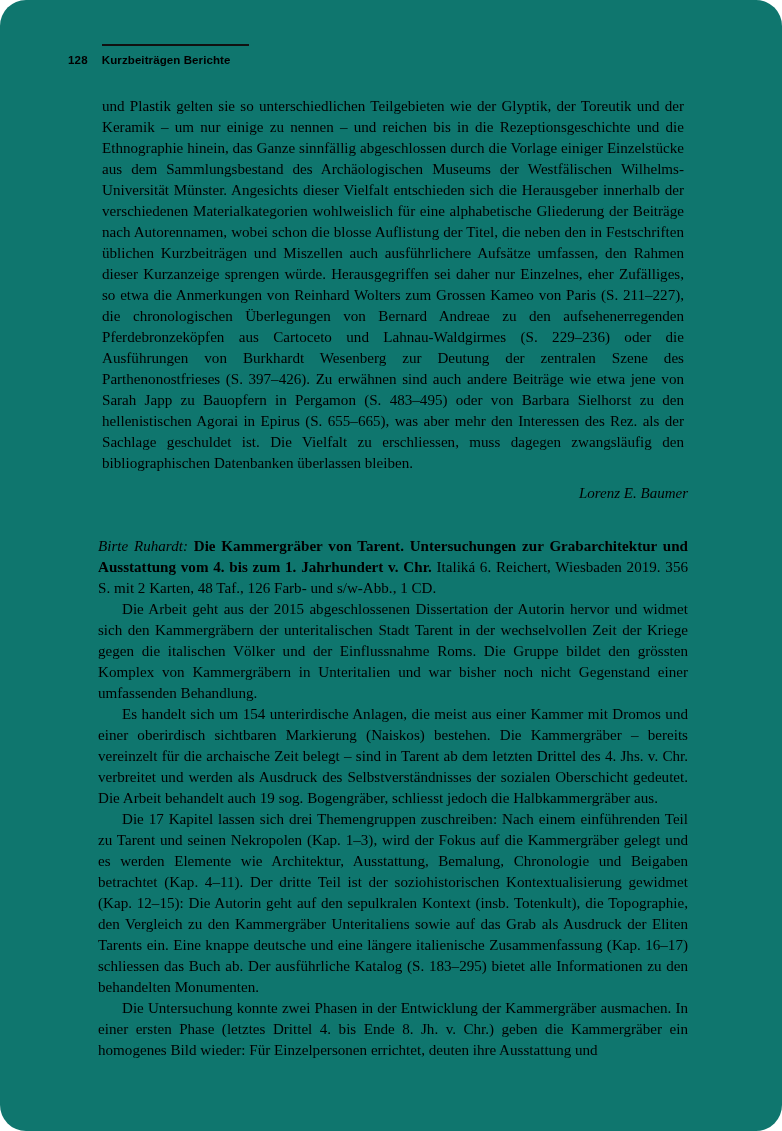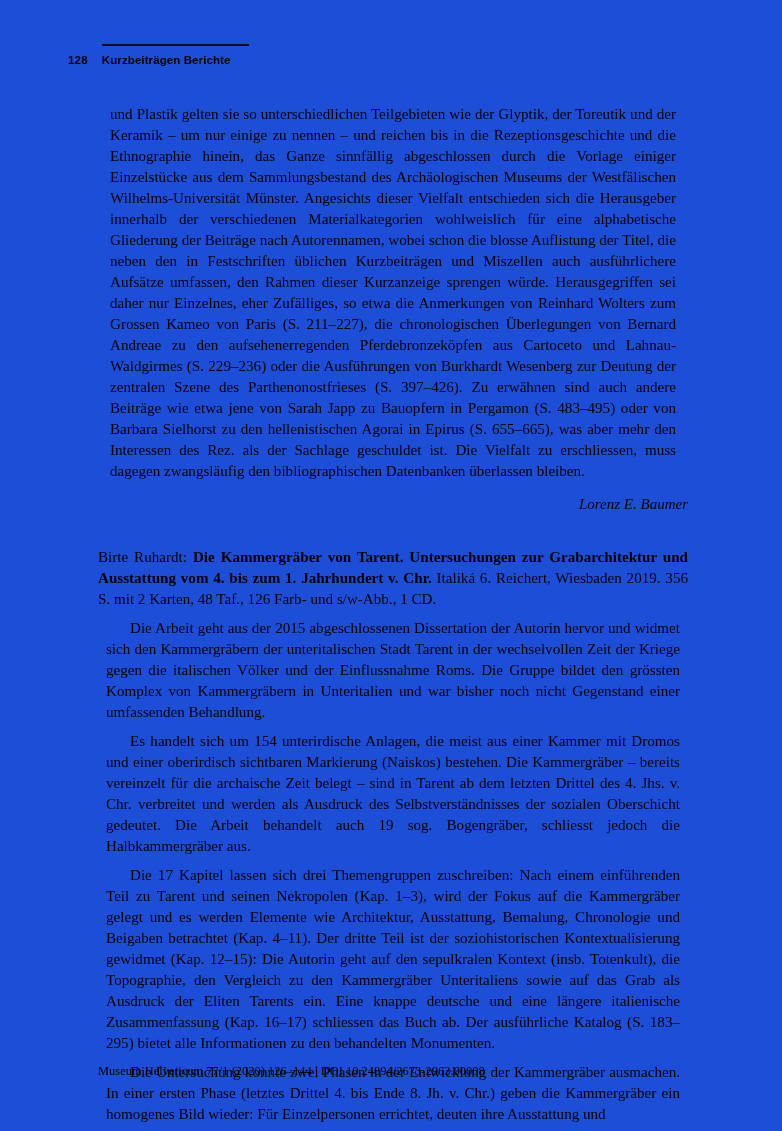--- a/index.html
+++ b/index.html
@@ -16,22 +16,23 @@
     color: #000000;
     -webkit-font-smoothing: antialiased;
   }
 
   .page {
     position: absolute;
     left: 0;
     top: 0;
     width: 782px;
     height: 1131px;
-    background: #1d4ed8;
+    background: #0f766e;
     overflow: hidden;
+    border-radius: 26px;
   }
 
   
   .running-head {
     position: absolute;
     left: 68px;
     top: 44px;
     width: 646px;
     display: flex;
     align-items: flex-end;
@@ -66,21 +67,21 @@
 
   
   .column {
     position: absolute;
     left: 98px;
     top: 92px;
     width: 590px;
   }
 
   p.body-text {
-    margin: 12px;
+    margin: 4px;
     font-size: 15.1px;
     line-height: 21.0px;
     text-align: justify;
     text-justify: inter-word;
     hyphens: manual;
     -webkit-hyphens: manual;
   }
   p.body-text.indent {
     text-indent: 24px;
   }
@@ -96,27 +97,28 @@
   .review {
     margin-top: 32px;
   }
   .review-head {
     margin: 0;
     font-size: 15.1px;
     line-height: 21.0px;
     text-align: justify;
   }
   .rev-author {
+    font-style: italic;
   }
   .rev-title {
     font-weight: bold;
   }
 
   .review-body p.body-text {
-    margin: 8px;
+    margin: 0;
   }
 
   
   .footer {
     position: absolute;
     left: 98px;
     top: 1063px;
     width: 590px;
     font-size: 12.4px;
     line-height: 16px;
@@ -153,15 +155,14 @@
       <div class="review-body">
         <p class="body-text indent">Die Arbeit geht aus der 2015 abgeschlossenen Dissertation der Autorin hervor und widmet sich den Kammergräbern der unteritalischen Stadt Tarent in der wechselvollen Zeit der Kriege gegen die italischen Völker und der Einflussnahme Roms. Die Gruppe bildet den grössten Komplex von Kammergräbern in Unteritalien und war bisher noch nicht Gegenstand einer umfassenden Behandlung.</p>
         <p class="body-text indent">Es handelt sich um 154 unterirdische Anlagen, die meist aus einer Kammer mit Dromos und einer oberirdisch sichtbaren Markierung (Naiskos) bestehen. Die Kammergräber – bereits vereinzelt für die archaische Zeit belegt – sind in Tarent ab dem letzten Drittel des 4. Jhs. v. Chr. verbreitet und werden als Ausdruck des Selbstverständnisses der sozialen Oberschicht gedeutet. Die Arbeit behandelt auch 19 sog. Bogengräber, schliesst jedoch die Halbkammergräber aus.</p>
         <p class="body-text indent">Die 17 Kapitel lassen sich drei Themengruppen zuschreiben: Nach einem einführenden Teil zu Tarent und seinen Nekropolen (Kap. 1–3), wird der Fokus auf die Kammergräber gelegt und es werden Elemente wie Architektur, Ausstattung, Bemalung, Chronologie und Beigaben betrachtet (Kap. 4–11). Der dritte Teil ist der soziohistorischen Kontextualisierung gewidmet (Kap. 12–15): Die Autorin geht auf den sepulkralen Kontext (insb. Totenkult), die Topographie, den Vergleich zu den Kammergräber Unteritaliens sowie auf das Grab als Ausdruck der Eliten Tarents ein. Eine knappe deutsche und eine längere italienische Zusammenfassung (Kap. 16–17) schliessen das Buch ab. Der ausführliche Katalog (S. 183–295) bietet alle Informationen zu den behandelten Monumenten.</p>
         <p class="body-text indent">Die Untersuchung konnte zwei Phasen in der Entwicklung der Kammergräber ausmachen. In einer ersten Phase (letztes Drittel 4. bis Ende 8. Jh. v. Chr.) geben die Kammergräber ein homogenes Bild wieder: Für Einzelpersonen errichtet, deuten ihre Ausstattung und</p>
       </div>
     </section>
 
   </main>
 
-  <footer class="footer">Museum Helveticum 77/1 (2020) 126–144  |  DOI 10.24894/2673-2963.00008</footer>
 
 </div>
 
 </body></html>

